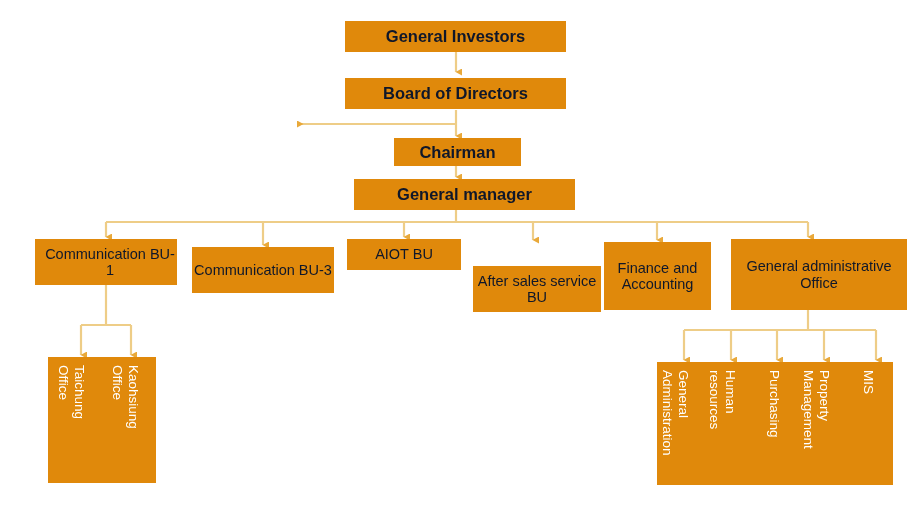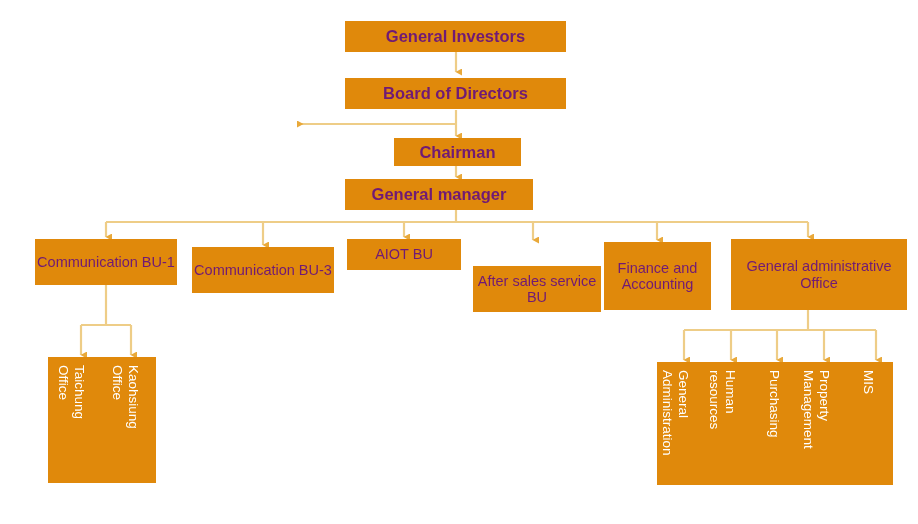--- a/index.html
+++ b/index.html
@@ -23,21 +23,21 @@
   svg.connectors {
     position: absolute;
     left: 0; top: 0;
     width: 918px;
     height: 524px;
     pointer-events: none;
   }
   .node {
     position: absolute;
     background: #E0890B;
-    color: #701a75;
+    color: #0f172a;
     display: flex;
     align-items: center;
     justify-content: center;
     text-align: center;
     line-height: 1.12;
     box-sizing: border-box;
     font-family: "Liberation Sans", sans-serif;
   }
   .node-lvl1 { font-size: 16.5px; font-weight: bold; }
   .node-lvl2 { font-size: 14.5px; font-weight: normal; }
@@ -111,23 +111,23 @@
     </g>
   </svg>
 
   <div class="node node-lvl1" style="left:345px; top:21px; width:221px; height:31px;">General Investors</div>
 
   <div class="node node-lvl1" style="left:345px; top:78px; width:221px; height:31px;">Board of Directors</div>
 
 
   <div class="node node-lvl1" style="left:394px; top:138px; width:127px; height:28px;">Chairman</div>
 
-  <div class="node node-lvl1" style="left:345px; top:179px; width:188px; height:31px;">General manager</div>
+  <div class="node node-lvl1" style="left:354px; top:179px; width:221px; height:31px;">General manager</div>
 
-  <div class="node node-lvl3" style="left:35px; top:239px; width:142px; height:46px;">Communication BU-1</div>
+  <div class="node node-lvl3" style="left:35px; top:239px; width:142px; height:46px;padding-left:8px;">Communication BU-1</div>
 
   <div class="node node-lvl3" style="left:192px; top:247px; width:142px; height:46px;">Communication BU-3</div>
 
   <div class="node node-lvl3" style="left:347px; top:239px; width:114px; height:31px;">AIOT BU</div>
 
   <div class="node node-lvl3" style="left:473px; top:242px; width:128px; height:46px;margin-top:24px;">After sales service BU</div>
 
   <div class="node node-lvl3" style="left:604px; top:242px; width:107px; height:68px;">Finance and Accounting</div>
 
   <div class="node node-lvl3" style="left:731px; top:239px; width:176px; height:71px;">General administrative Office</div>

